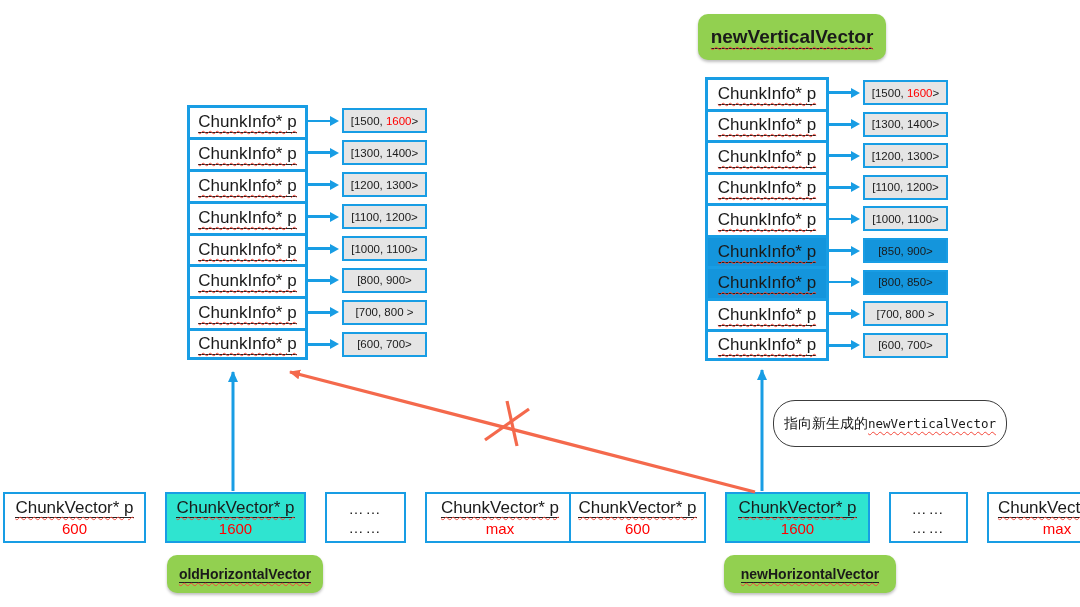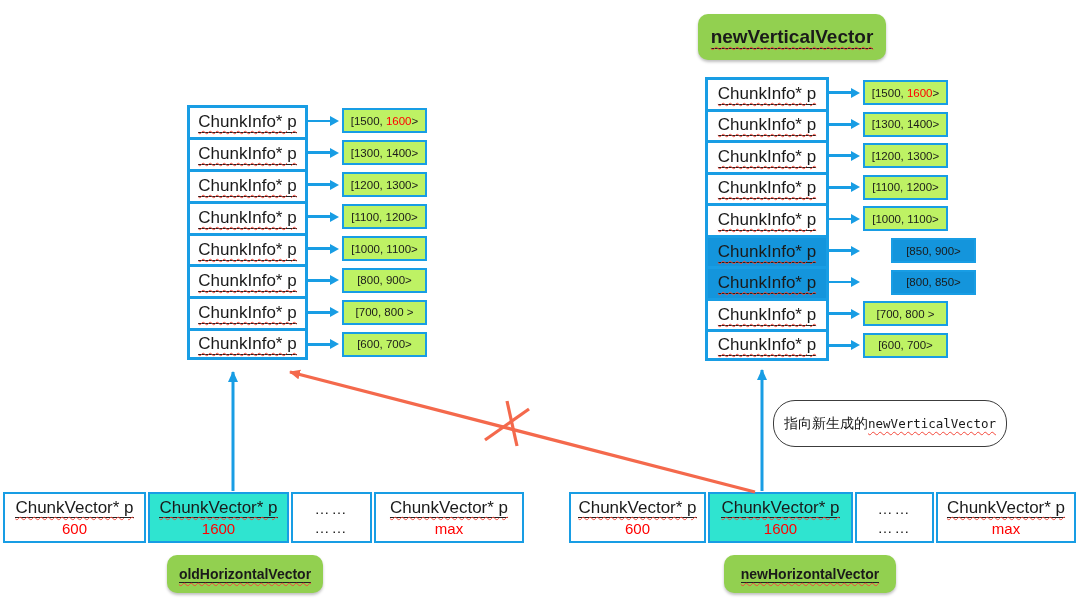--- a/index.html
+++ b/index.html
@@ -62,31 +62,31 @@
     position:relative;align-self:center;height:2.8px;background:var(--blue);
     width:22px;margin-right:12px;flex:0 0 22px;
   }
   .rarrow::after{
     content:'';position:absolute;right:-9px;top:50%;transform:translateY(-50%);
     border-left:9px solid var(--blue);border-top:5.5px solid transparent;border-bottom:5.5px solid transparent;
   }
 
   
   .rbox{
-    align-self:center;border:2.5px solid var(--blue);background:#bef264;
+    align-self:center;border:2.5px solid var(--blue);background:#e5e5e5;
     height:25px;display:flex;align-items:center;justify-content:center;
     font-size:11.5px;white-space:pre;
   }
   #old-v-table .rbox{width:85px;}
   #new-v-table .rbox{width:85px;}
-  .rbox.hl{background:var(--hlblue);margin-left:28px;}
+  .rbox.hl{background:var(--hlblue);}
   .rednum{color:var(--red);}
 
   
-  .htable{position:absolute;display:flex;column-gap:2px;height:39px;}
+  .htable{position:absolute;display:flex;column-gap:19px;height:39px;}
   #old-h-table{left:3px;top:492px;}
   #new-h-table{left:569px;top:492px;}
   .hcell{
     border:2.5px solid var(--blue);background:#fff;height:51px;
     display:flex;flex-direction:column;align-items:center;justify-content:center;
   }
   #old-h-table .hcell:nth-child(1){width:143px;}
   #old-h-table .hcell:nth-child(2){width:141px;}
   #old-h-table .hcell:nth-child(3){width:81px;}
   #old-h-table .hcell:nth-child(4){width:150px;}

